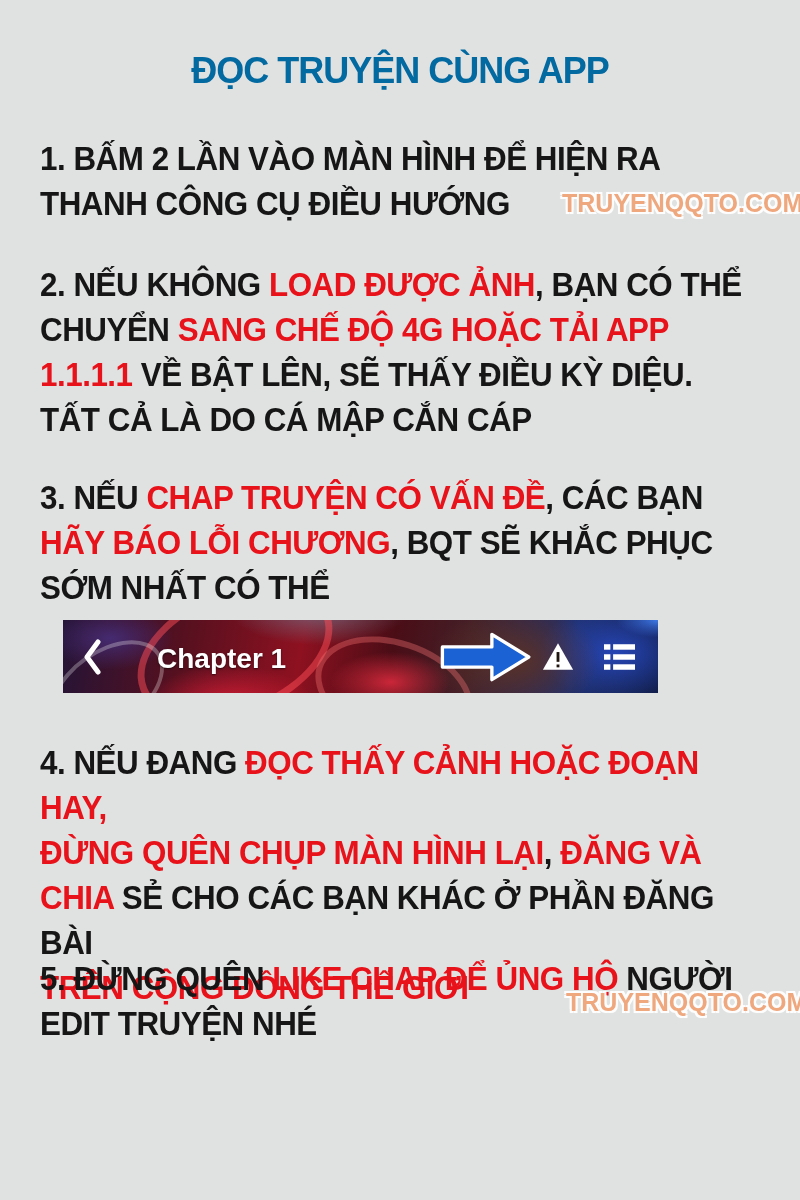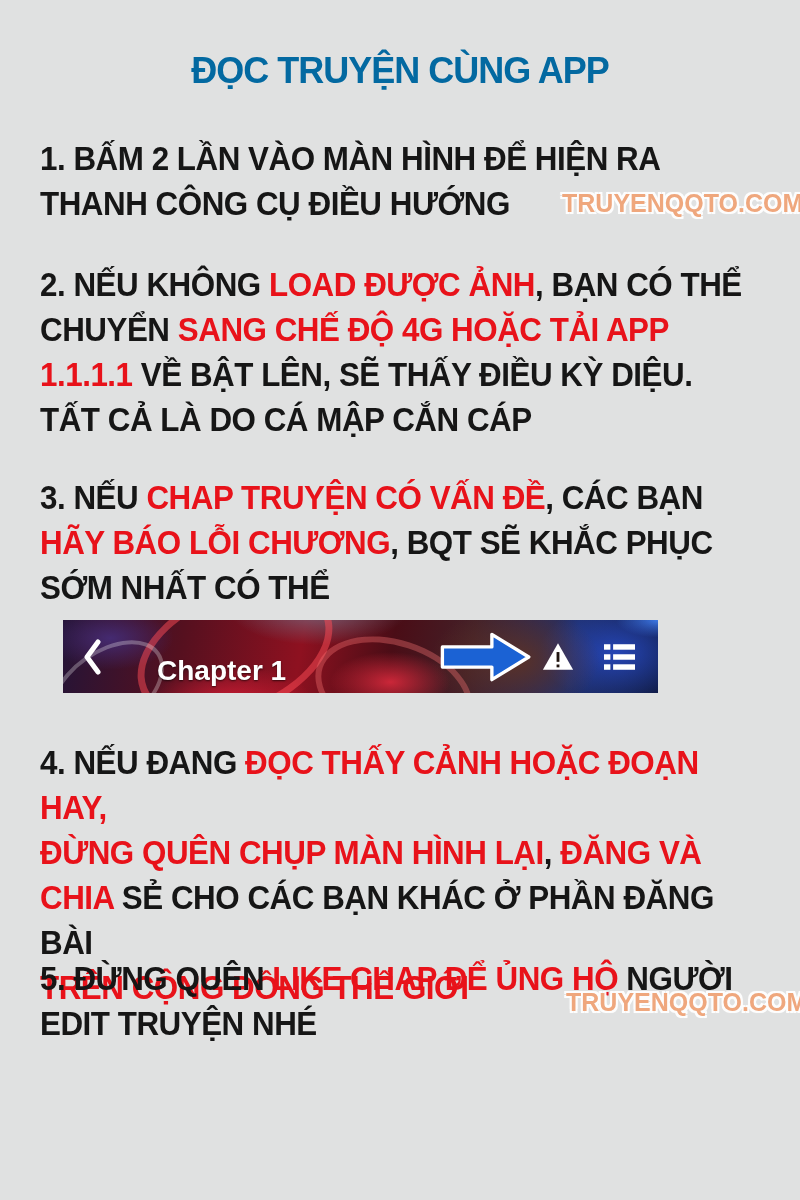--- a/index.html
+++ b/index.html
@@ -45,21 +45,21 @@
       radial-gradient(60px 25px at 100% 0%, rgba(70,140,255,.9), transparent 70%),
       linear-gradient(100deg,#241437 0%,#55101f 20%,#8e1120 40%,#4a0d16 55%,#432028 68%,#20306e 85%,#111c46 100%);
   }
   .swirl{position:absolute;border-radius:50%;pointer-events:none;}
   .swirl-a{left:70px;top:-30px;width:190px;height:110px;border:7px solid rgba(255,75,85,.5);transform:rotate(-22deg);}
   .swirl-b{left:250px;top:20px;width:150px;height:90px;border:6px solid rgba(255,120,120,.35);transform:rotate(18deg);}
   .swirl-c{left:-20px;top:30px;width:120px;height:70px;border:4px solid rgba(255,255,255,.28);transform:rotate(-35deg);}
   .chapter-back{position:absolute;left:20px;top:19px;width:20px;height:36px;}
   .chapter-title{
     position:absolute;left:94px;top:23px;color:#fff;font-size:28px;font-weight:bold;
-    letter-spacing:0;text-shadow:0 1px 2px rgba(0,0,0,.6);margin-top:12px;
+    letter-spacing:0;text-shadow:0 1px 2px rgba(0,0,0,.6);
   }
   .blue-arrow{position:absolute;left:368px;top:11px;width:110px;height:52px;}
   .warn-icon{position:absolute;left:479px;top:22px;width:32px;height:29px;}
   .list-icon{position:absolute;left:541px;top:24px;width:31px;height:26px;}
 
   
   .bottom-bar{
     position:absolute;left:88px;top:1068px;width:592px;height:84px;overflow:hidden;
     background:
       radial-gradient(80px 45px at 29% 90%, rgba(140,18,18,.5), transparent 70%),

